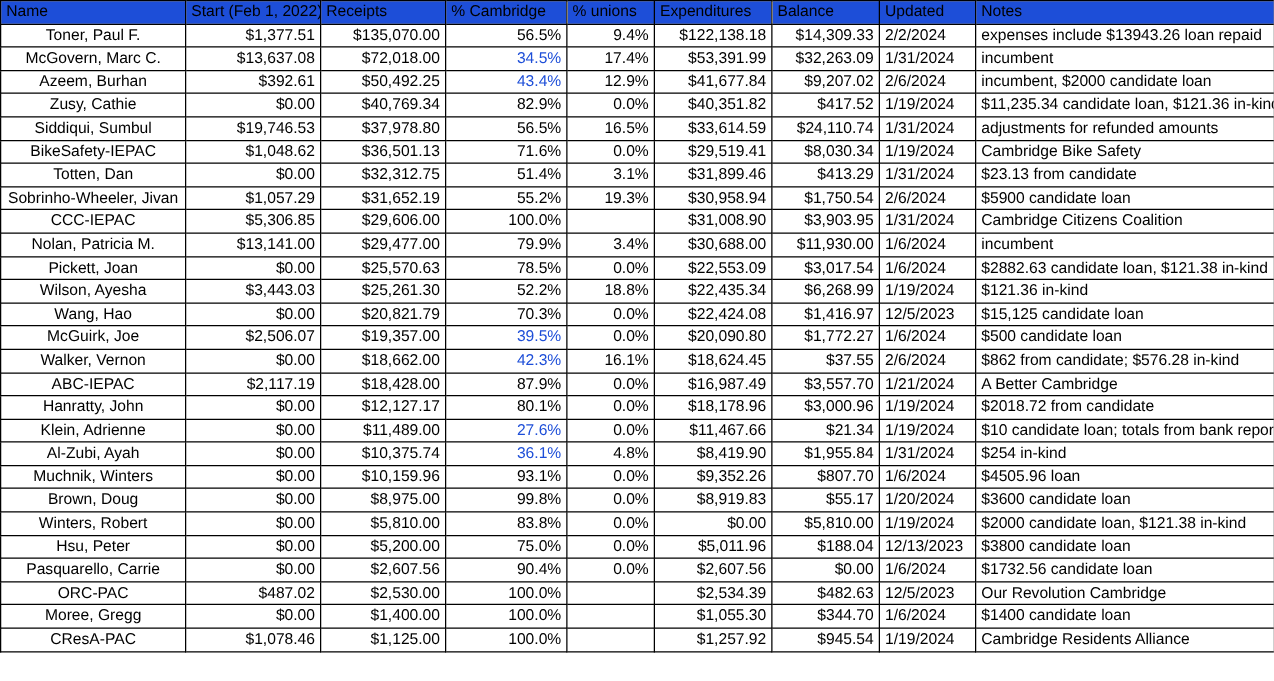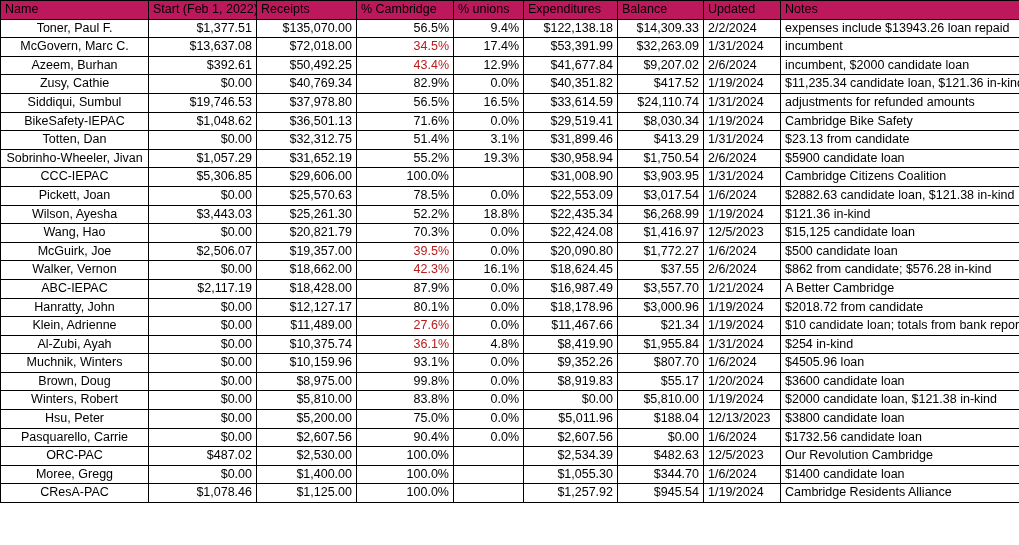--- a/index.html
+++ b/index.html
@@ -24,30 +24,30 @@
     border: 1px solid #000000;
     padding: 0px 4px;
     height: 17.6px;
     line-height: 17.6px;
     white-space: nowrap;
     overflow: hidden;
     font-weight: normal;
     font-size: 12.5px;
   }
   thead th {
-    background: #be185d;
+    background: #1d4ed8;
     text-align: left;
   }
   thead th.num {
     text-align: left;
   }
   td.name { text-align: center; }
   td.num { text-align: right; }
   td.notes { text-align: left; margin-top: 12px; }
-  td.red { color: #b91c1c; font-weight: bold; }
+  td.red { color: #1d4ed8; font-weight: bold; }
   .col-name     { width: 148px; }
   .col-start    { width: 108px; }
   .col-receipts { width: 100px; }
   .col-camb     { width: 97px; }
   .col-unions   { width: 70px; }
   .col-expend   { width: 94px; }
   .col-balance  { width: 86px; }
   .col-updated  { width: 77px; }
   .col-notes    { width: 239px; }
 </style>
@@ -173,20 +173,31 @@
         <td class="num">$5,306.85</td>
         <td class="num">$29,606.00</td>
         <td class="num">100.0%</td>
         <td class="num"></td>
         <td class="num">$31,008.90</td>
         <td class="num">$3,903.95</td>
         <td>1/31/2024</td>
         <td class="notes">Cambridge Citizens Coalition</td>
       </tr>
       <tr>
+        <td class="name">Nolan, Patricia M.</td>
+        <td class="num">$13,141.00</td>
+        <td class="num">$29,477.00</td>
+        <td class="num">79.9%</td>
+        <td class="num">3.4%</td>
+        <td class="num">$30,688.00</td>
+        <td class="num">$11,930.00</td>
+        <td>1/6/2024</td>
+        <td class="notes">incumbent</td>
+      </tr>
+      <tr>
         <td class="name">Pickett, Joan</td>
         <td class="num">$0.00</td>
         <td class="num">$25,570.63</td>
         <td class="num">78.5%</td>
         <td class="num">0.0%</td>
         <td class="num">$22,553.09</td>
         <td class="num">$3,017.54</td>
         <td>1/6/2024</td>
         <td class="notes">$2882.63 candidate loan, $121.38 in-kind</td>
       </tr>

